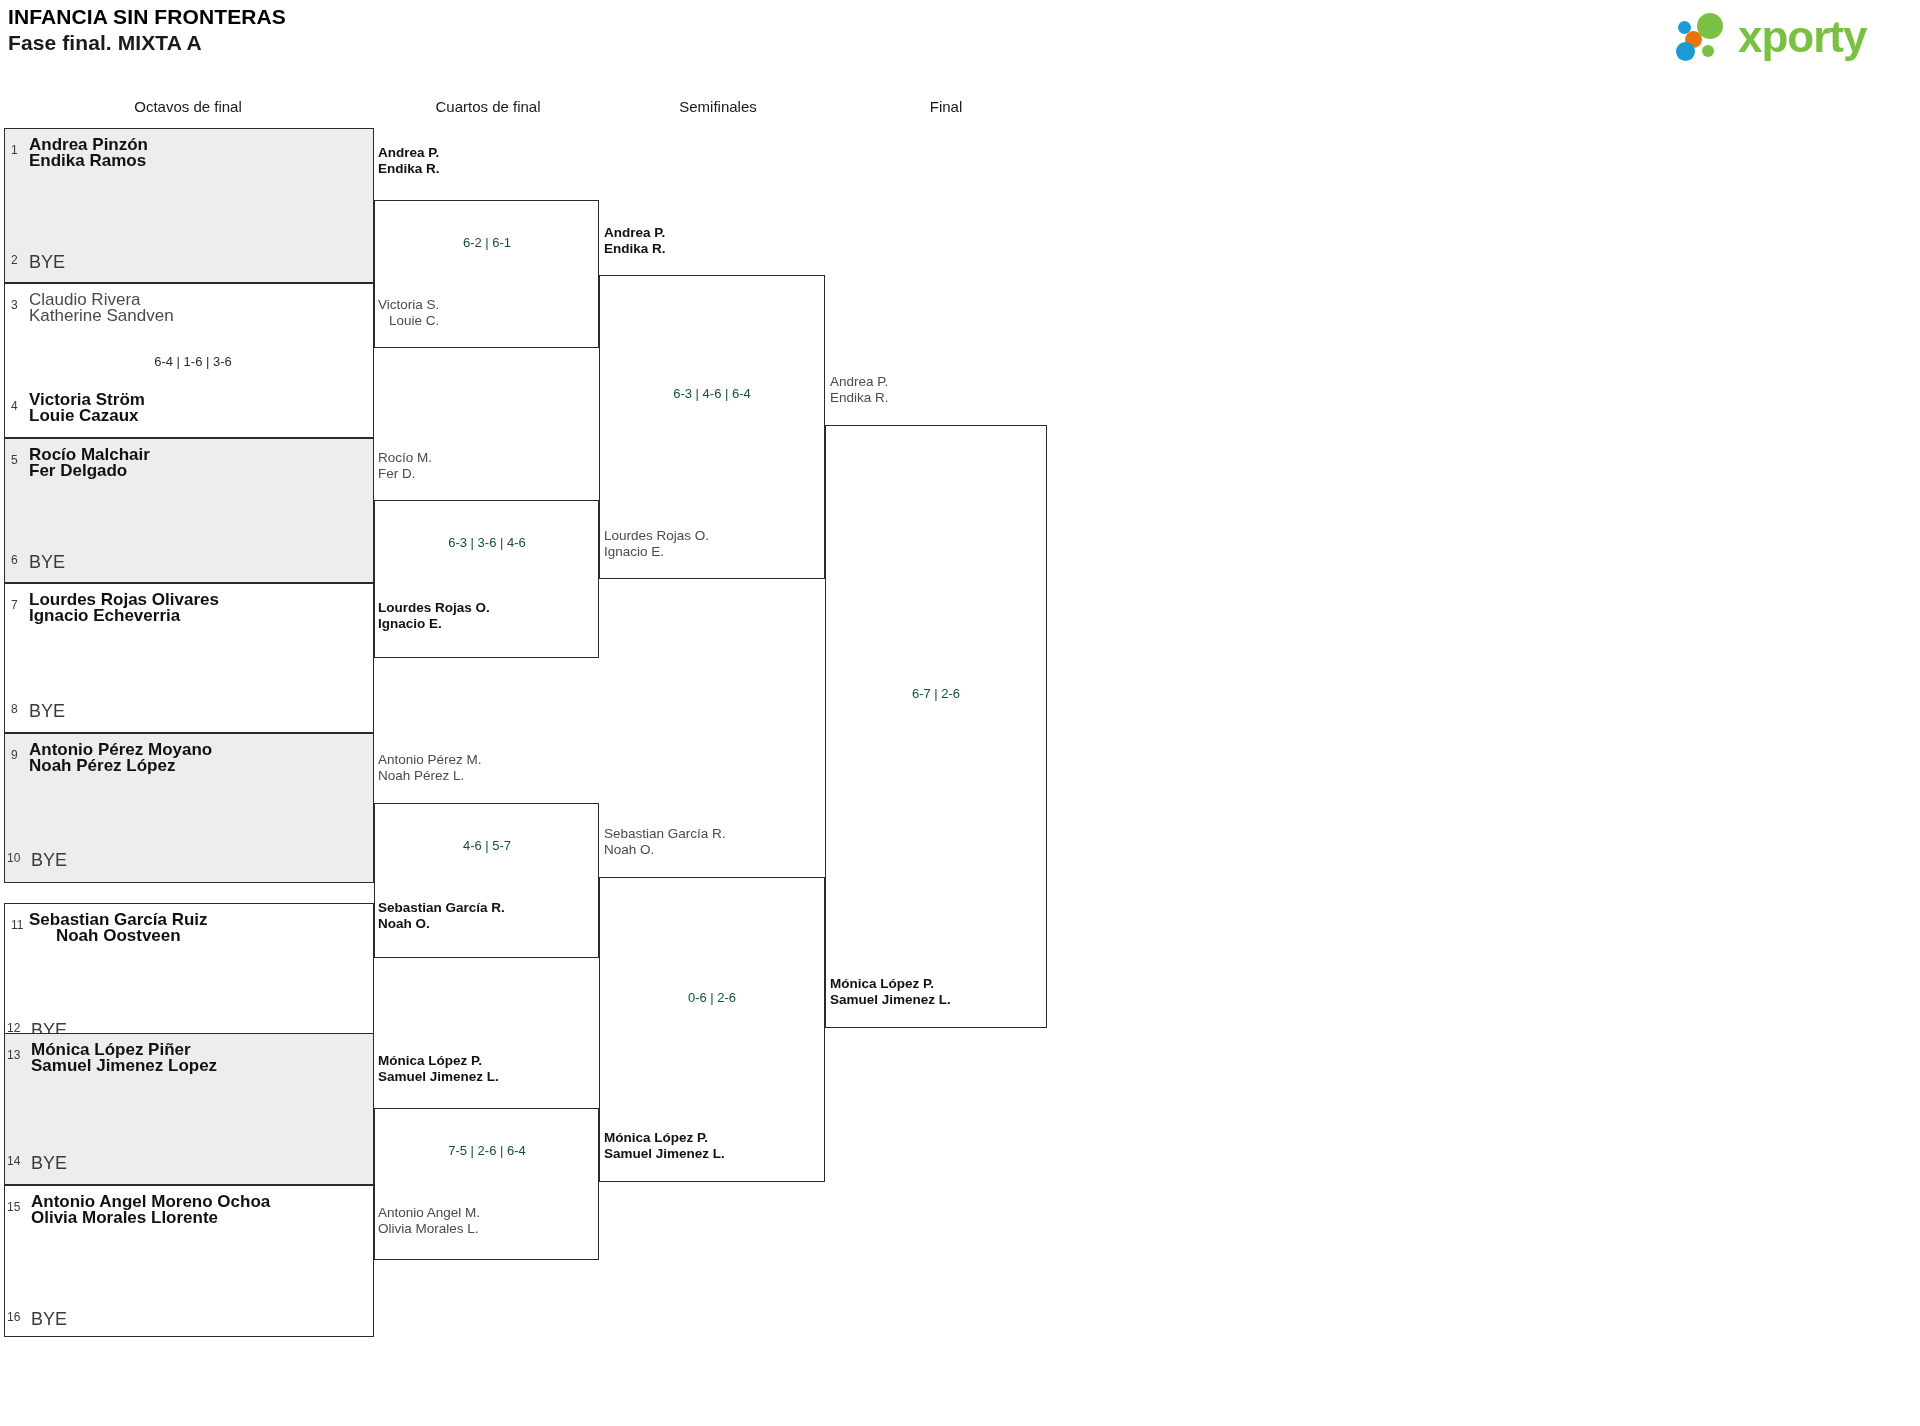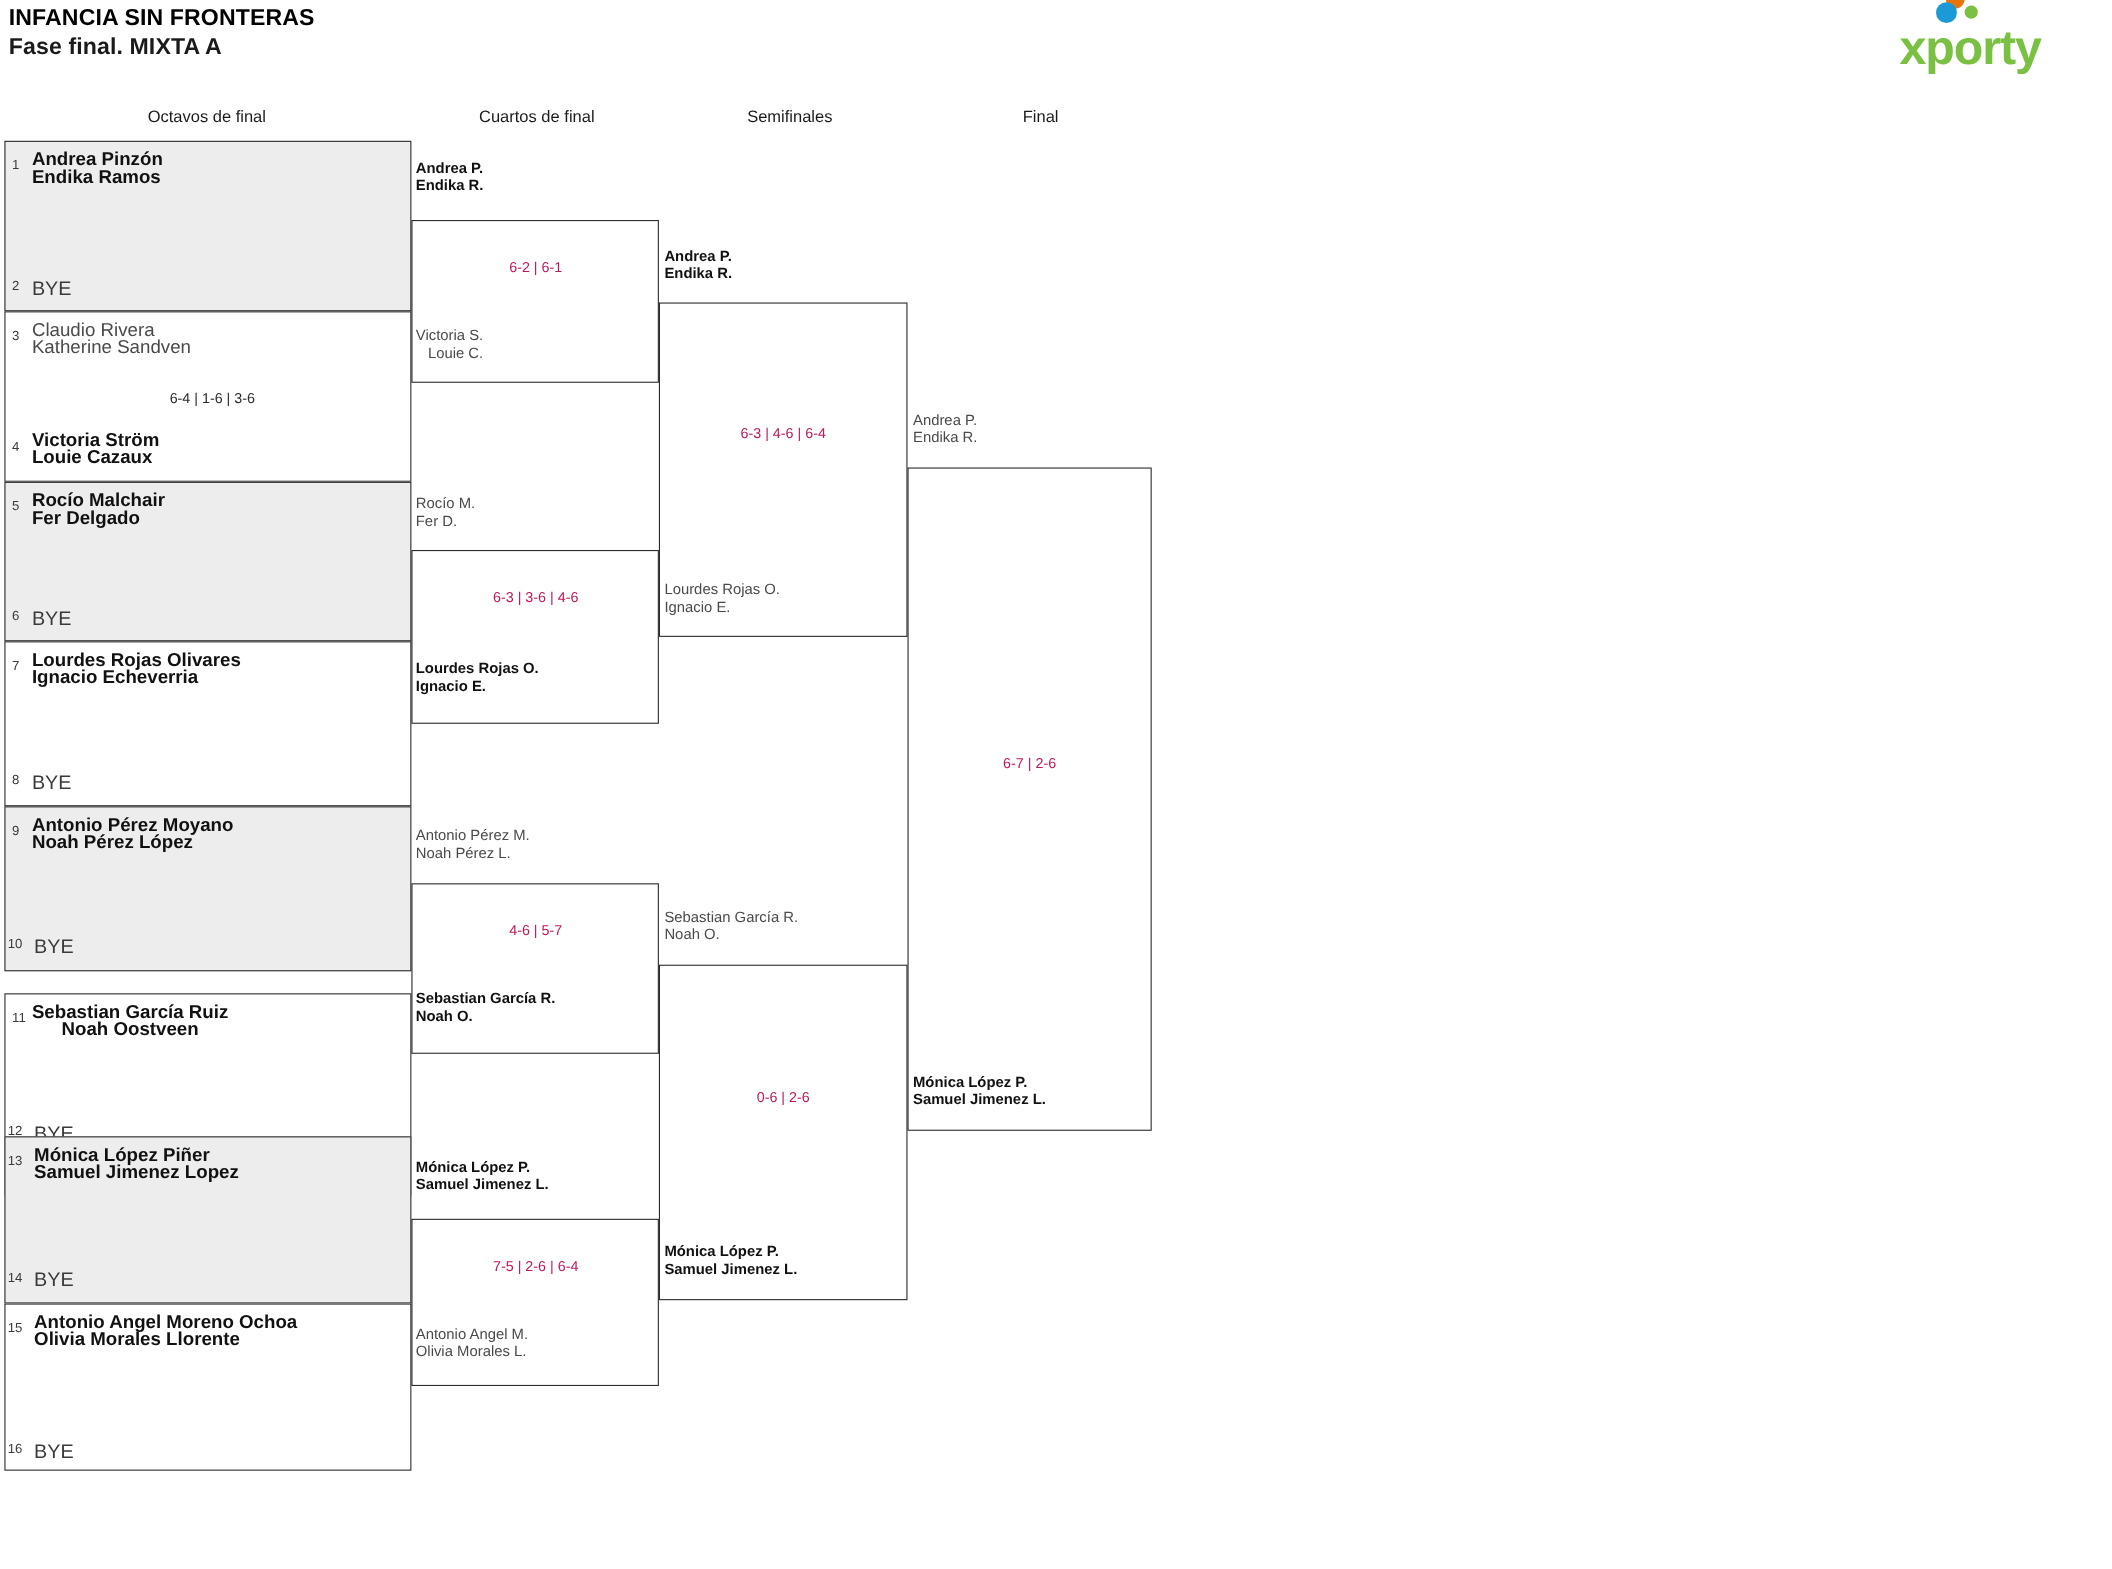--- a/index.html
+++ b/index.html
@@ -42,22 +42,20 @@
 
   
   #brand-logo {
     position: absolute;
     right: 14px;
     top: 8px;
     width: 230px;
     height: 58px;
     display: flex;
     align-items: center;
-    justify-content: flex-end;
-    flex-direction: column;
   }
   #brand-logo .logo-dots {
     position: relative;
     width: 56px;
     height: 50px;
     margin-right: 6px;
     flex: 0 0 auto;
   }
   #brand-logo .dot { position: absolute; border-radius: 50%; }
   .dot-a { width: 13px; height: 13px; background: #1b9ad6; left: 2px;  top: 9px; }
@@ -137,21 +135,21 @@
     font-size: 13.5px;
     line-height: 15.5px;
     white-space: nowrap;
   }
   .slot-names.winner { font-weight: bold; color: #111111; }
   .slot-names.loser  { font-weight: normal; color: #4a4a4a; }
 
   .match-score {
     position: absolute;
     font-size: 13px;
-    color: #be185d;
+    color: #14532d;
     white-space: nowrap;
     transform: translateX(-50%);
   }
 </style>
 </head>
 <body>
 
 <div id="page">
 
   <div id="header-title-block">

